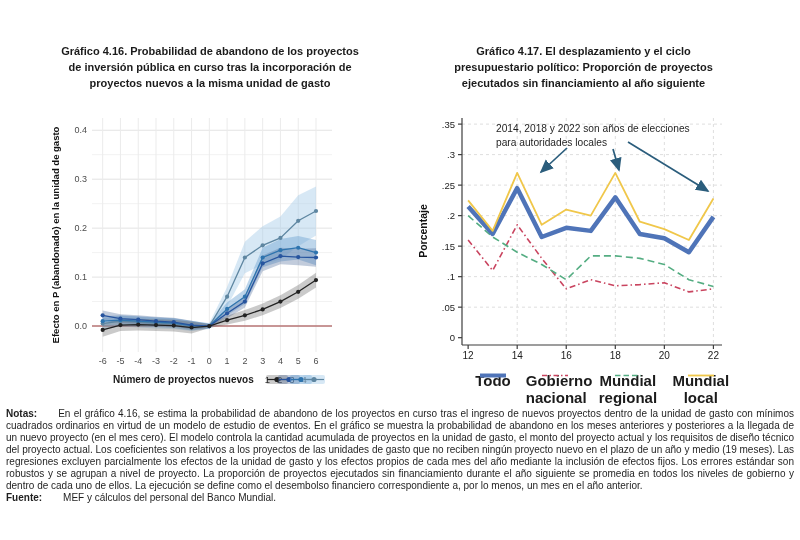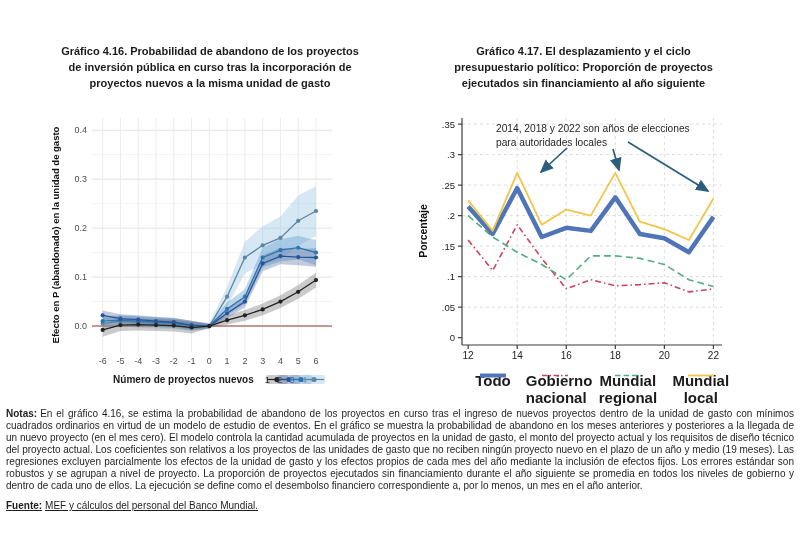--- a/index.html
+++ b/index.html
@@ -17,22 +17,22 @@
         justify-content:center;gap:7px;}
   .legend1-title{font-weight:bold;font-size:10px;color:#1b1b1b;margin-right:4px;}
   .l1item{display:flex;align-items:center;gap:3px;font-size:9.5px;color:#222;}
   .legend2{position:absolute;left:415px;top:371px;width:375px;display:flex;
         justify-content:center;align-items:flex-start;gap:15px;}
   .l2item{display:flex;flex-direction:column;align-items:center;}
   .l2label{font-size:15px;font-weight:bold;color:#1b1b1b;text-align:center;line-height:1.15;
         margin-top:1px;max-width:58px;}
   .notes{position:absolute;left:6px;top:408px;width:788px;font-size:10px;line-height:1.2;
         color:#1f1f1f;text-align:justify;}
-  .notes .b{font-weight:bold;padding-right:3px;}
-  .fuente{margin-top:8px;text-align:left;text-decoration:underline;}
+  .notes .b{font-weight:bold;padding-right:21px;}
+  .fuente{margin-top:0px;text-align:left;}
 </style>
 </head>
 <body>
 
 <div class="page">
   <div class="chart-title" id="title-left">Gráfico 4.16. Probabilidad de abandono de los proyectos
 de inversión pública en curso tras la incorporación de
 proyectos nuevos a la misma unidad de gasto</div>
   <div class="chart-title" id="title-right">Gráfico 4.17. El desplazamiento y el ciclo
 presupuestario político: Proporción de proyectos

